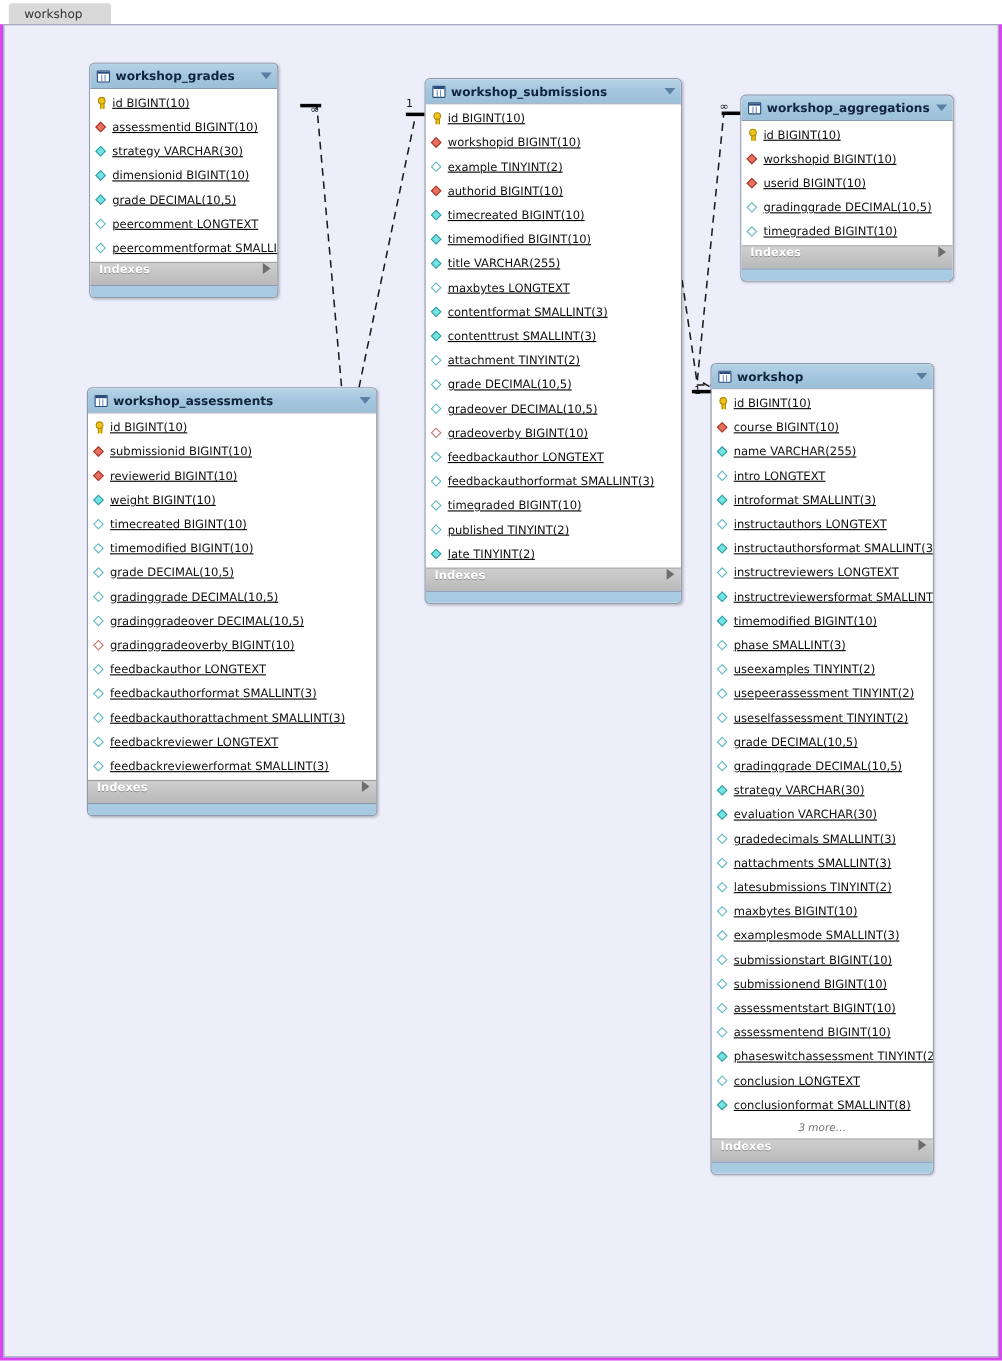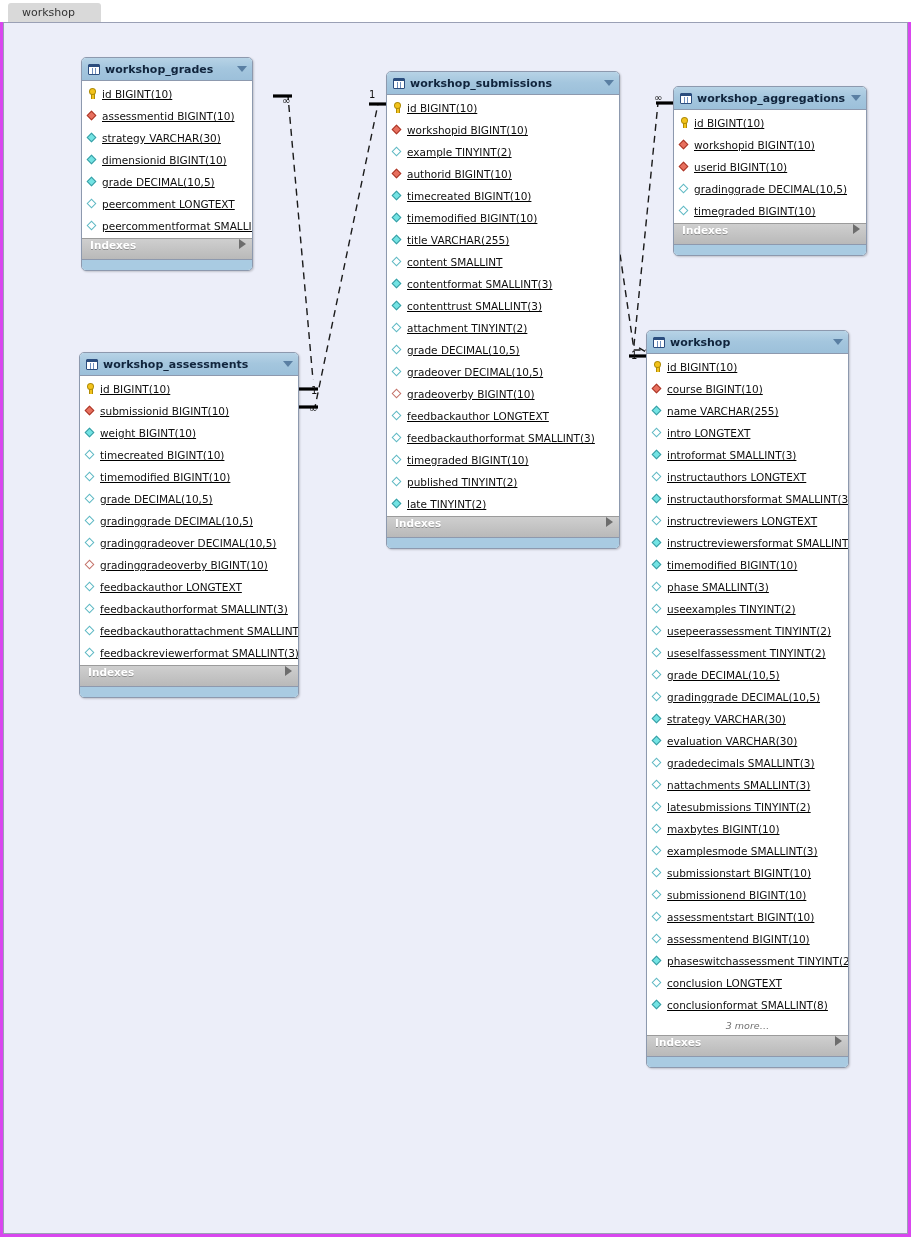--- a/index.html
+++ b/index.html
@@ -337,21 +337,21 @@
           <div class="field">
             <span class="ic ic-nn">
               <span class="dia"></span>
             </span>
             <span class="fname">title VARCHAR(255)</span>
           </div>
           <div class="field">
             <span class="ic ic-null">
               <span class="dia"></span>
             </span>
-            <span class="fname">content SMALLINT</span>
+            <span class="fname">maxbytes LONGTEXT</span>
           </div>
           <div class="field">
             <span class="ic ic-nn">
               <span class="dia"></span>
             </span>
             <span class="fname">contentformat SMALLINT(3)</span>
           </div>
           <div class="field">
             <span class="ic ic-nn">
               <span class="dia"></span>
@@ -454,38 +454,44 @@
             </span>
             <span class="fname">timegraded BIGINT(10)</span>
           </div>
         </div>
         <div class="idx">
           <span class="idx-label">Indexes</span>
           <span class="idx-arrow"></span>
         </div>
         <div class="foot"></div>
       </div>
-      <div class="entity" style="left: 79px; top: 352px; width: 220px;">
+      <div class="entity" style="left: 79px; top: 352px; width: 264px;">
         <div class="ent-head">
           <span class="tbl-icon"></span>
           <span class="ent-title">workshop_assessments</span>
           <span class="caret"></span>
         </div>
         <div class="fields">
           <div class="field">
             <span class="ic ic-pk"></span>
             <span class="fname">id BIGINT(10)</span>
           </div>
           <div class="field">
             <span class="ic ic-fk">
               <span class="dia"></span>
             </span>
             <span class="fname">submissionid BIGINT(10)</span>
           </div>
           <div class="field">
+            <span class="ic ic-fk">
+              <span class="dia"></span>
+            </span>
+            <span class="fname">reviewerid BIGINT(10)</span>
+          </div>
+          <div class="field">
             <span class="ic ic-nn">
               <span class="dia"></span>
             </span>
             <span class="fname">weight BIGINT(10)</span>
           </div>
           <div class="field">
             <span class="ic ic-null">
               <span class="dia"></span>
             </span>
             <span class="fname">timecreated BIGINT(10)</span>
@@ -530,20 +536,26 @@
             <span class="ic ic-null">
               <span class="dia"></span>
             </span>
             <span class="fname">feedbackauthorformat SMALLINT(3)</span>
           </div>
           <div class="field">
             <span class="ic ic-null">
               <span class="dia"></span>
             </span>
             <span class="fname">feedbackauthorattachment SMALLINT(3)</span>
+          </div>
+          <div class="field">
+            <span class="ic ic-null">
+              <span class="dia"></span>
+            </span>
+            <span class="fname">feedbackreviewer LONGTEXT</span>
           </div>
           <div class="field">
             <span class="ic ic-null">
               <span class="dia"></span>
             </span>
             <span class="fname">feedbackreviewerformat SMALLINT(3)</span>
           </div>
         </div>
         <div class="idx">
           <span class="idx-label">Indexes</span>

